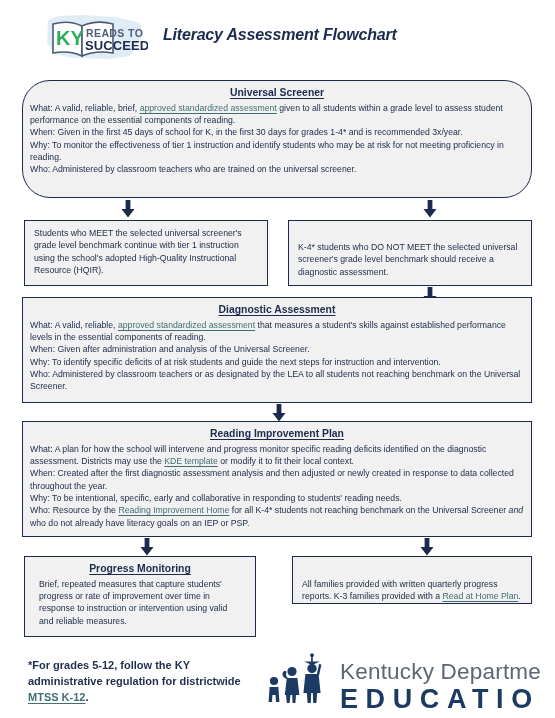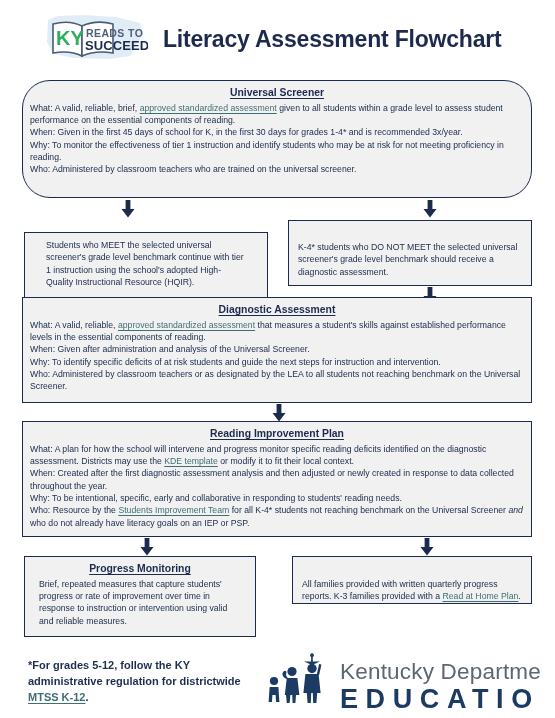--- a/index.html
+++ b/index.html
@@ -30,22 +30,23 @@
     left: 44px;
     top: 12px;
     width: 104px;
     height: 52px;
   }
   .logo-svg { display: block; }
   .page-title {
     position: absolute;
     left: 163px;
     top: 26px;
-    font-size: 23px;
+    font-size: 16px;
     font-weight: bold;
+    font-style: italic;
     letter-spacing: -0.2px;
     color: #1c2a4e;
     white-space: nowrap;
   }
 
   
   .box {
     position: absolute;
     box-sizing: border-box;
     border: 1.3px solid #1c2a4e;
@@ -148,21 +149,21 @@
     <polygon points="0.5,9 13.5,9 7,17.5" fill="#1c2a4e"></polygon>
   </svg>
 </div>
 <div class="arrow" style="left:423px; top:200px;">
   <svg width="14" height="18" viewBox="0 0 14 18" xmlns="http://www.w3.org/2000/svg">
     <rect x="4.6" y="0" width="4.8" height="10" fill="#1c2a4e"></rect>
     <polygon points="0.5,9 13.5,9 7,17.5" fill="#1c2a4e"></polygon>
   </svg>
 </div>
 
-<div class="box" style="left:24px; top:232px; width:244px; height:66px; padding:6px 21px;">
+<div class="box" style="left:24px; top:220px; width:244px; height:66px; padding:6px 9px;">
   <p class="para">
     <span>Students who </span><span class="lbl">MEET</span><span> the selected universal screener's grade level benchmark continue with tier 1 instruction using the school's adopted High-Quality Instructional Resource (HQIR).</span>
   </p>
 </div>
 
 <div class="box" style="left:288px; top:220px; width:244px; height:66px; padding:20px 9px;">
   <p class="para">
     <span>K-4* students who </span><span class="lbl">DO NOT MEET</span><span> the selected universal screener's grade level benchmark should receive a diagnostic assessment.</span>
   </p>
 </div>
@@ -202,21 +203,21 @@
   <p class="para">
     <span class="lbl">What:</span><span> A plan for how the school will intervene and progress monitor specific reading deficits identified on the diagnostic assessment. Districts may use the </span><span class="lnk">KDE template</span><span> or modify it to fit their local context.</span>
   </p>
   <p class="para">
     <span class="lbl">When:</span><span> Created after the first diagnostic assessment analysis and then adjusted or newly created in response to data collected throughout the year.</span>
   </p>
   <p class="para">
     <span class="lbl">Why:</span><span> To be intentional, specific, early and collaborative in responding to students' reading needs.</span>
   </p>
   <p class="para">
-    <span class="lbl">Who:</span><span> Resource by the </span><span class="lnk">Students Improvement Team</span><span> for all K-4* students not reaching benchmark on the Universal Screener </span><span class="ital">and</span><span> who do not already have literacy goals on an IEP or PSP.</span>
+    <span class="lbl">Who:</span><span> Resource by the </span><span class="lnk">Reading Improvement Home</span><span> for all K-4* students not reaching benchmark on the Universal Screener </span><span class="ital">and</span><span> who do not already have literacy goals on an IEP or PSP.</span>
   </p>
 </div>
 
 <div class="arrow" style="left:140px; top:538px;">
   <svg width="14" height="18" viewBox="0 0 14 18" xmlns="http://www.w3.org/2000/svg">
     <rect x="4.6" y="0" width="4.8" height="10" fill="#1c2a4e"></rect>
     <polygon points="0.5,9 13.5,9 7,17.5" fill="#1c2a4e"></polygon>
   </svg>
 </div>
 <div class="arrow" style="left:420px; top:538px;">

